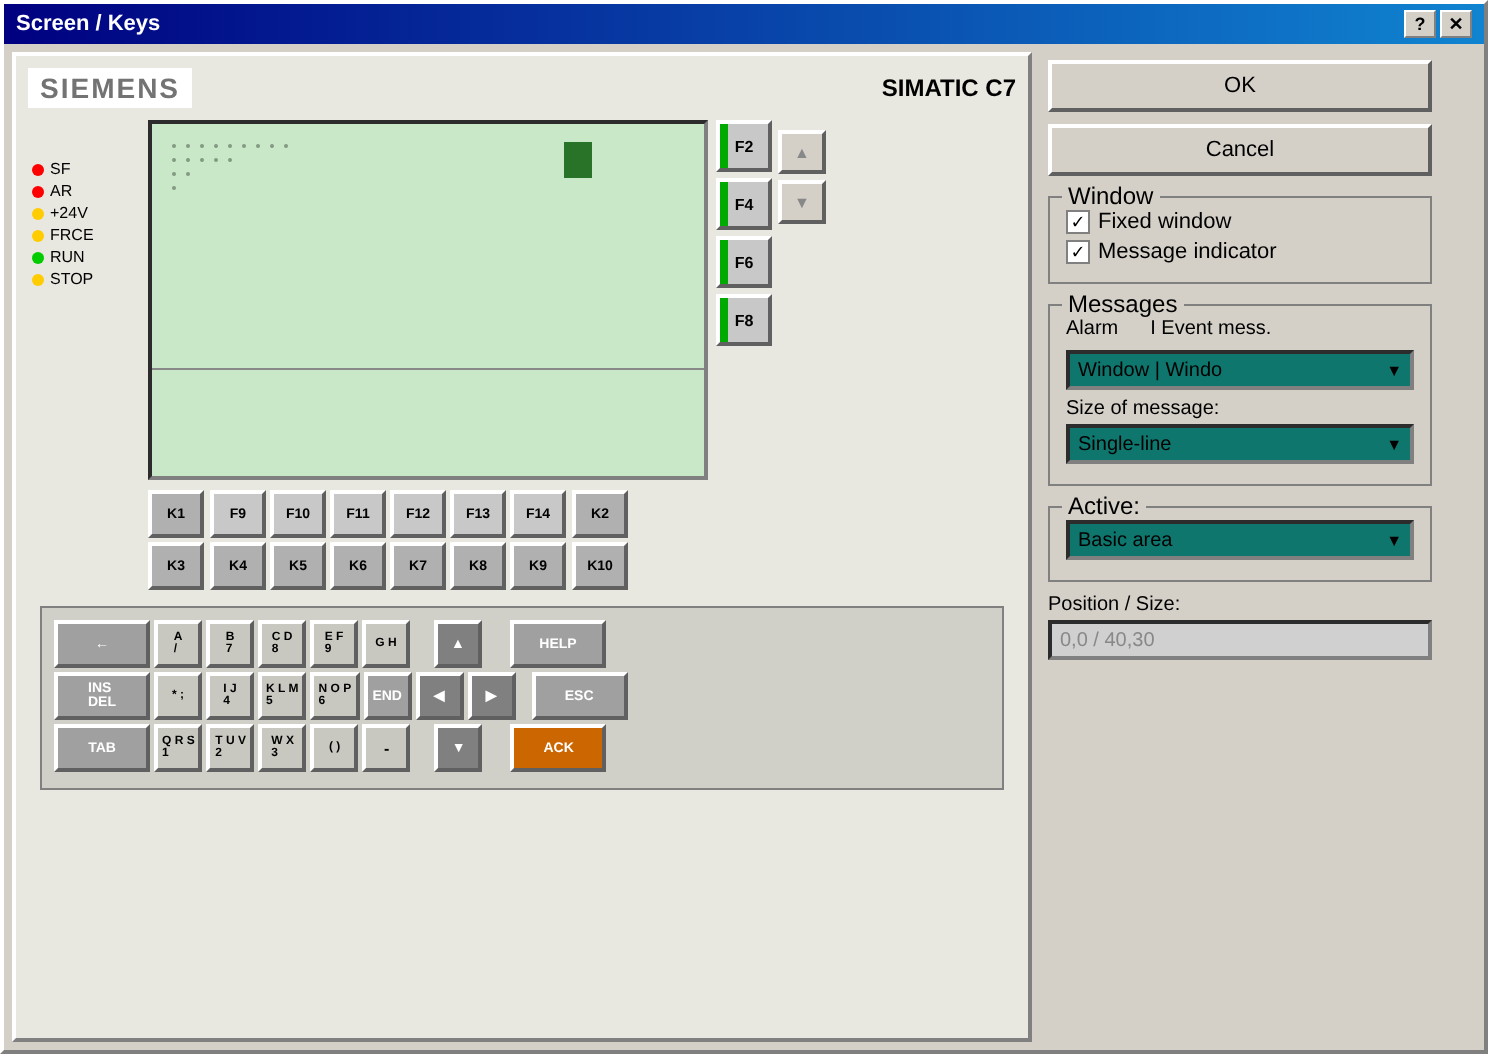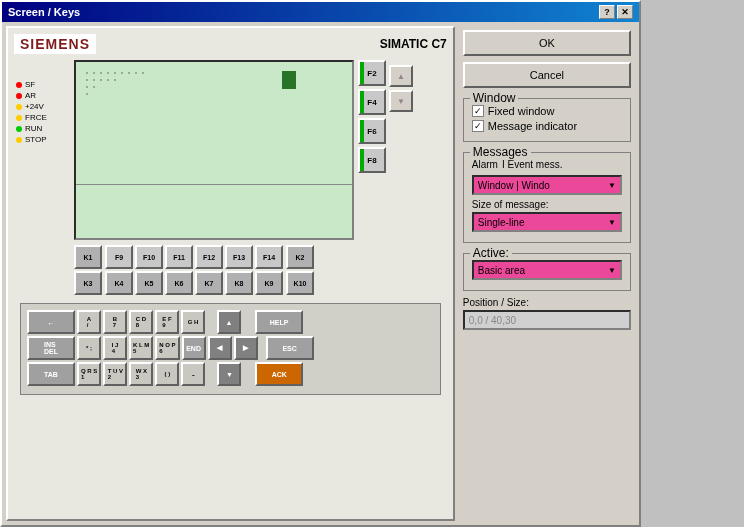--- a/index.html
+++ b/index.html
@@ -7,21 +7,21 @@
       background: #c0c0c0;
       font-family: 'Arial', sans-serif;
       font-size: 11px;
       width: 744px;
       height: 527px;
       overflow: hidden;
     }
     .main-window {
       position: absolute;
       top: 0; left: 0;
-      width: 641px;
+      width: 744px;
       height: 527px;
       background: #d4d0c8;
       border: 2px solid #fff;
       border-right-color: #808080;
       border-bottom-color: #808080;
     }
     .title-bar {
       background: linear-gradient(to right, #000080, #1084d0);
       color: white;
       padding: 3px 6px;
@@ -69,21 +69,21 @@
       padding: 6px;
     }
     .device-header {
       display: flex;
       justify-content: space-between;
       align-items: center;
       margin-bottom: 6px;
     }
     .siemens-logo {
       background: #fff;
-      color: #7f1d1d;
+      color: #737373;
       font-size: 14px;
       font-weight: bold;
       padding: 2px 6px;
       letter-spacing: 1px;
     }
     .device-model {
       font-size: 12px;
       font-weight: bold;
       color: #000;
     }
@@ -298,21 +298,21 @@
       cursor: pointer;
     }
     .form-label {
       font-size: 10px;
       color: #000;
       margin-bottom: 2px;
     }
     .select-box {
       width: 100%;
       height: 20px;
-      background: #ec4899;
+      background: #0f766e;
       border: 2px inset #808080;
       display: flex;
       align-items: center;
       justify-content: space-between;
       padding: 0 4px;
       font-size: 10px;
       cursor: pointer;
       margin-bottom: 4px;
     }
     .select-arrow {
@@ -339,21 +339,21 @@
       justify-content: center;
       font-size: 11px;
       border: 2px solid #fff;
       border-right-color: #606060;
       border-bottom-color: #606060;
       background: #d4d0c8;
       margin-top: auto;
     }
     .two-col {
       display: flex;
-      gap: 4px;
+      gap: 16px;
     }
     .two-col .form-label { white-space: nowrap; }
   </style>
 </head>
 <body>
 
 <div class="main-window">
 
   <div class="title-bar">
     <span>Screen / Keys</span>

